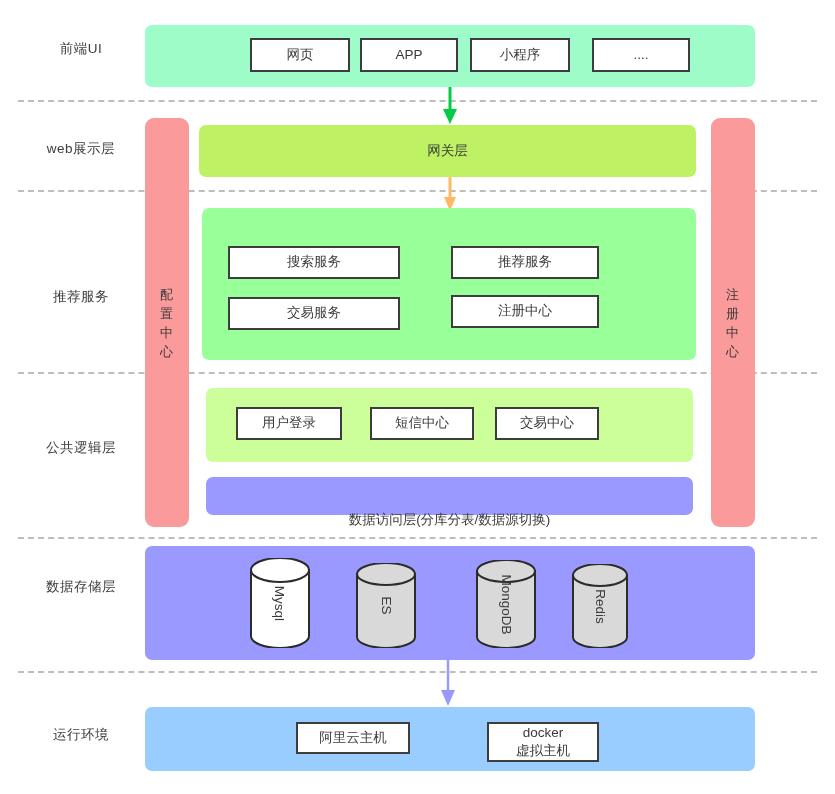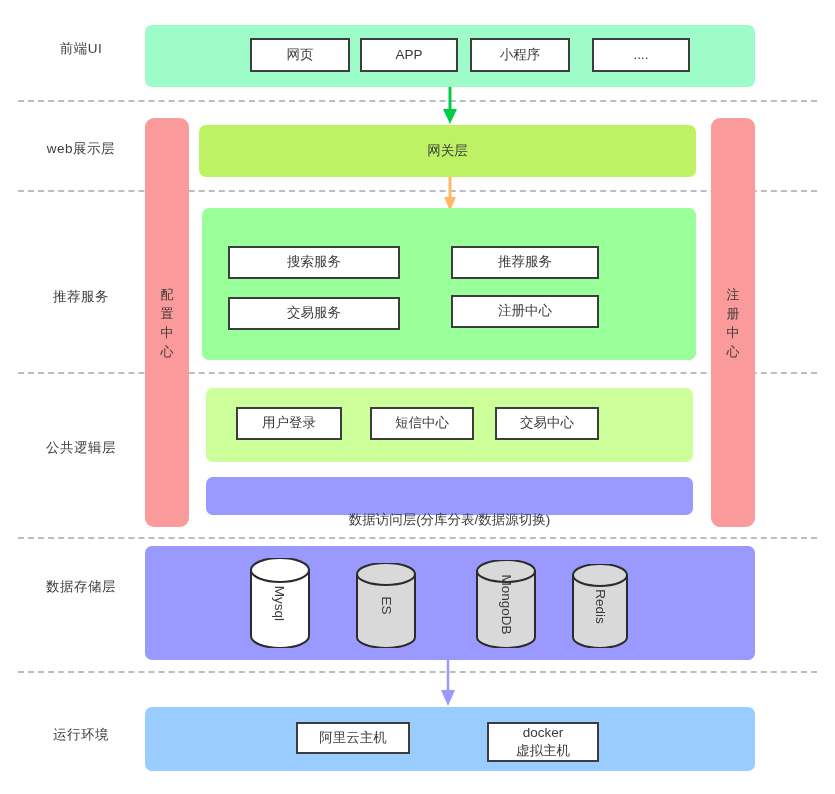--- a/index.html
+++ b/index.html
@@ -62,21 +62,21 @@
     background: #fb9a9a;
     border-radius: 9px;
     display: flex;
     align-items: center;
     justify-content: center;
   }
   .pillar-text {
     font-size: 13px;
     line-height: 19px;
     color: #3b3b3b;
-    text-align: center;
+    text-align: left;
     width: 14px;
     word-break: break-all;
     font-family: Liberation Serif, serif;
   }
 
   
   .node {
     position: absolute;
     background: #ffffff;
     border: 2.5px solid #3d3d3d;

